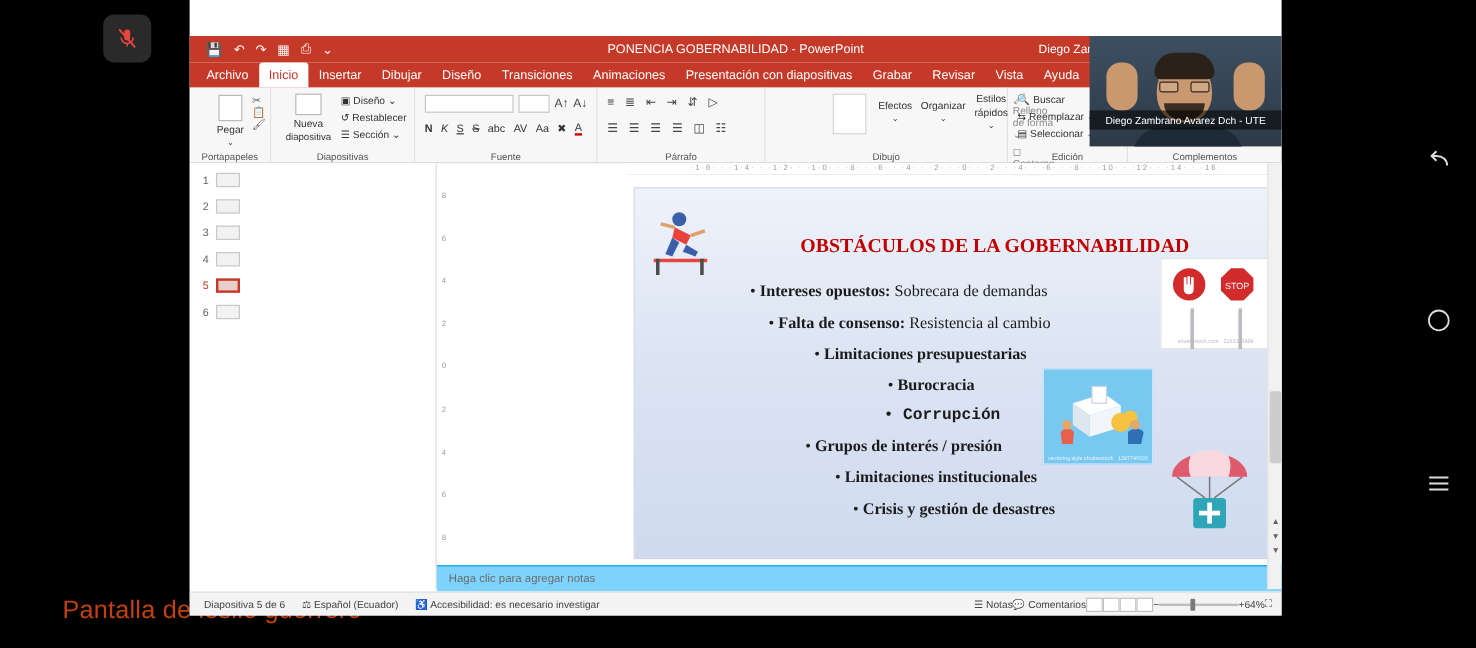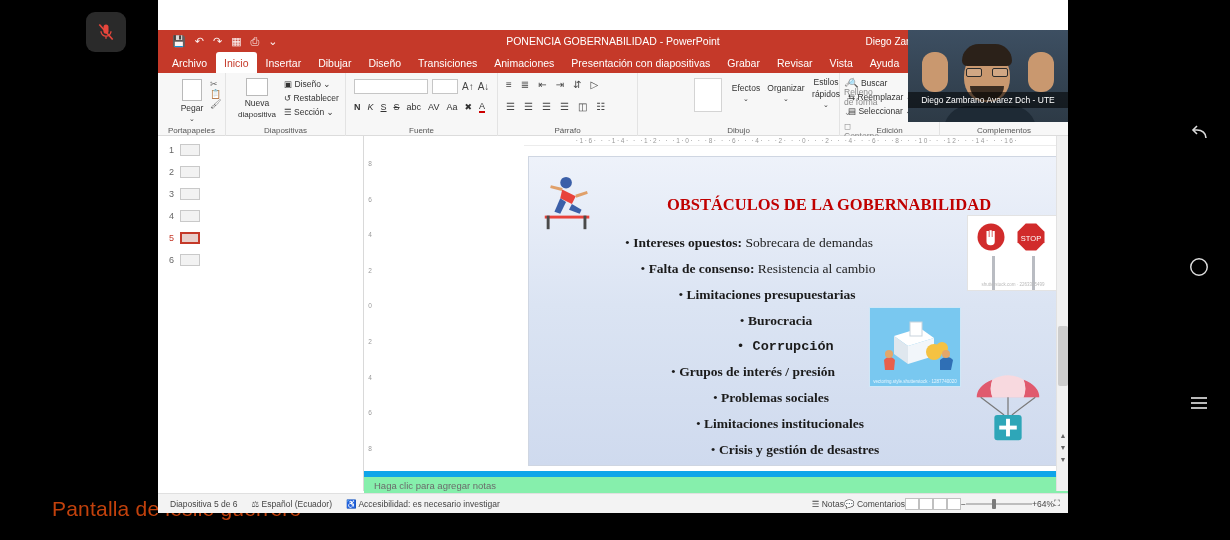--- a/index.html
+++ b/index.html
@@ -163,23 +163,23 @@
     background: #7ec8f2; border: 1px solid #cfe7f7;
     overflow: hidden;
   }
   .imgbox .wm { position: absolute; bottom: 2px; width: 100%; text-align: center; font-size: 4.5px; color: #e8f6ff; }
 
   .balloon { position: absolute; left: 440px; top: 215px; width: 78px; height: 78px; }
 
   
   .notes {
     position: absolute; left: 206px; top: 471px; width: 854px; height: 22px;
-    background: #86efac; color: #6b6b6b; font-size: 9.5px;
+    background: #7dd3fc; color: #6b6b6b; font-size: 9.5px;
     display: flex; align-items: center; padding-left: 10px;
-    border-top: 6px solid #0ea5e9;
+    border-top: 1px solid #0ea5e9;
   }
 
   
   .vscroll {
     position: absolute; right: 0; top: 136px; width: 12px; height: 355px; background: #f1f1f1;
     border-left: 1px solid #e2e2e2;
   }
   .vthumb { position: absolute; left: 1px; top: 190px; width: 10px; height: 60px; background: #cdcdcd; border-radius: 2px; }
   .vcap { position: absolute; left: 0; width: 12px; text-align: center; font-size: 7px; color: #666; }
 
@@ -482,24 +482,20 @@
             <b>Burocracia</b>
           </div>
           <div class="bl" style="text-align:center; padding-left:72px;font-family:Liberation Mono, monospace;">
             <span>•</span>
             <b>Corrupción</b>
           </div>
           <div class="bl" style="text-align:center; padding-left:8px;">
             <span>•</span>
             <b>Grupos de interés / presión</b>
           </div>
-          <div class="bl" style="text-align:center; padding-left:44px;">
-            <span>•</span>
-            <b>Problemas sociales</b>
-          </div>
           <div class="bl" style="text-align:center; padding-left:62px;">
             <span>•</span>
             <b>Limitaciones institucionales</b>
           </div>
           <div class="bl" style="text-align:center; padding-left:92px;">
             <span>•</span>
             <b>Crisis y gestión de desastres</b>
           </div>
         </div>
 

